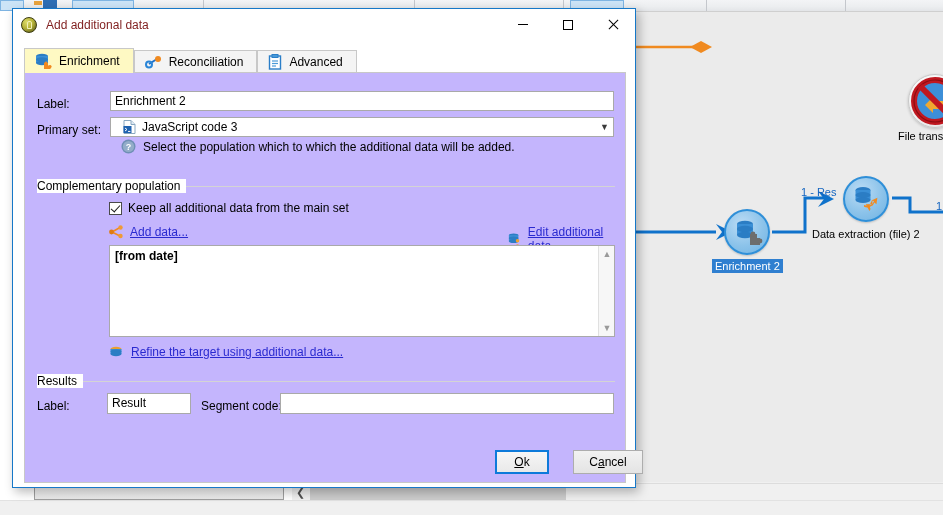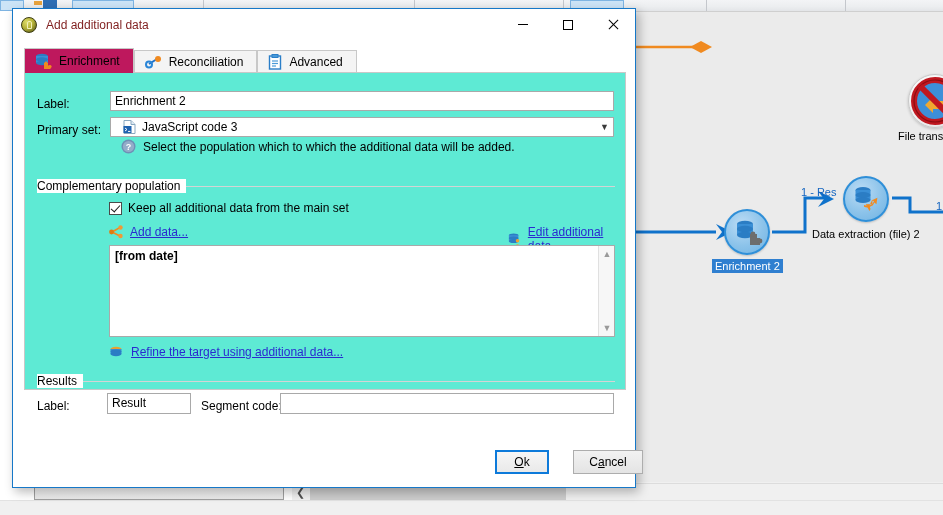--- a/index.html
+++ b/index.html
@@ -255,34 +255,34 @@
     gap: 7px;
     padding: 0 13px 0 10px;
     border: 1px solid #c8c8c8;
     border-bottom: none;
     box-sizing: border-box;
     background: #f4f4f4;
     font-size: 12px;
     color: #000;
   }
   .tab.active {
-    background: #be185d;
+    background: #fef9c3;
     height: 25px;
     border-color: #c8c8c8;
     position: relative;
     z-index: 3;
   }
 
   .tabpanel {
     position: absolute;
     left: 11px; top: 63px;
-    width: 602px; height: 318px;
+    width: 602px; height: 411px;
     border: 1px solid #c8c8c8;
     box-sizing: border-box;
-    background: #5eead4;
+    background: #c4b5fd;
   }
 
   
   .fld-label {
     position: absolute;
     font-size: 12px;
     color: #000;
   }
   .textbox {
     position: absolute;

